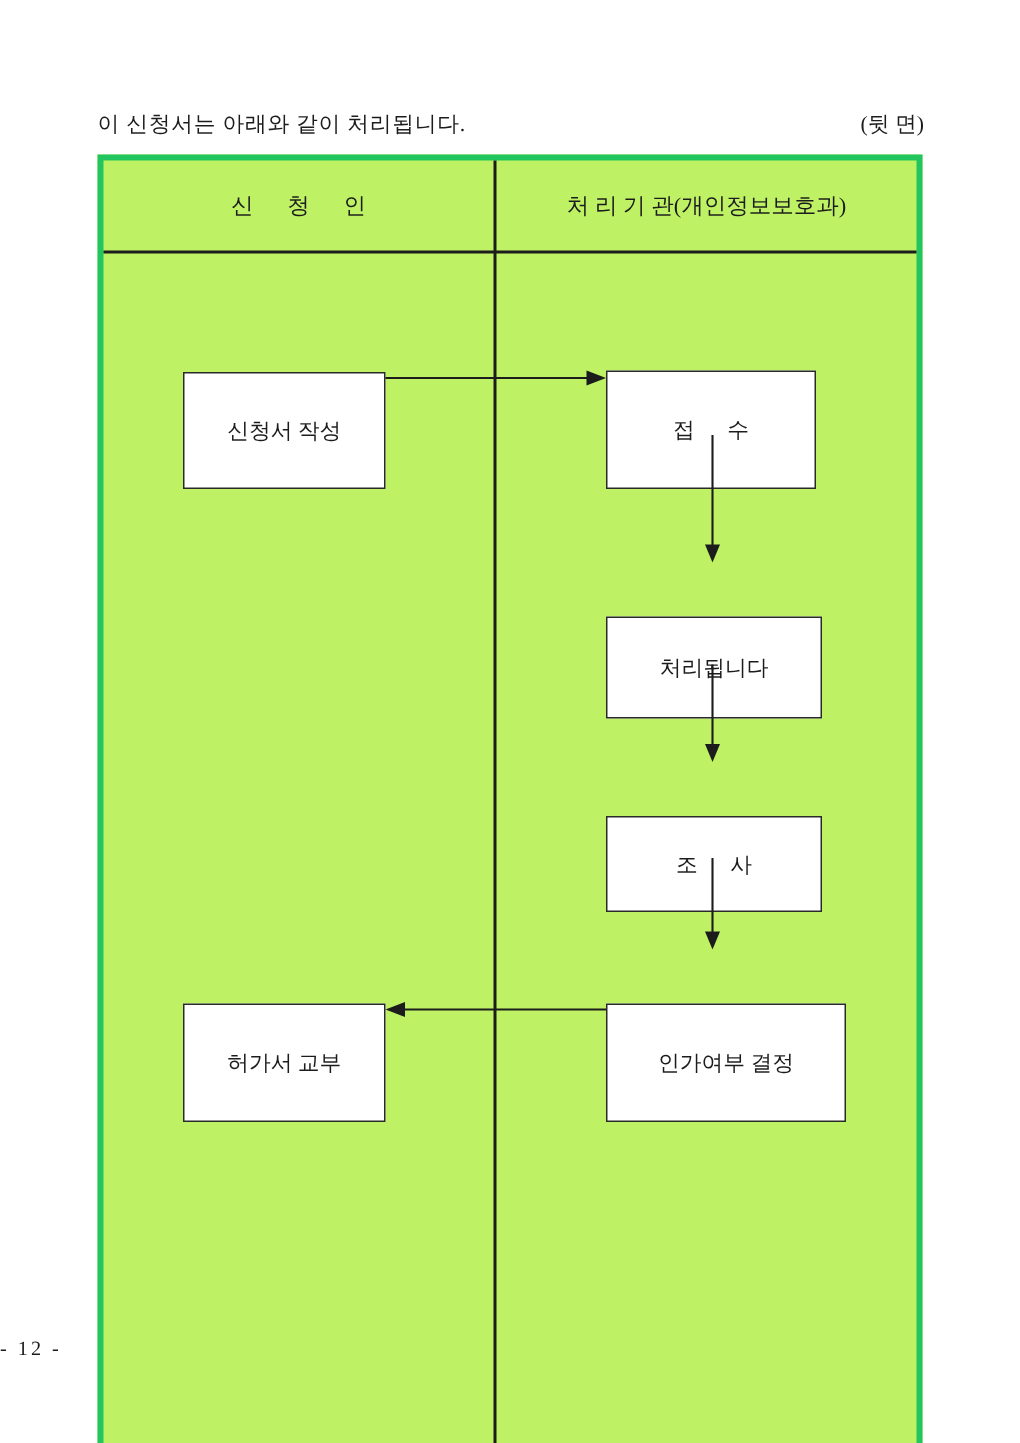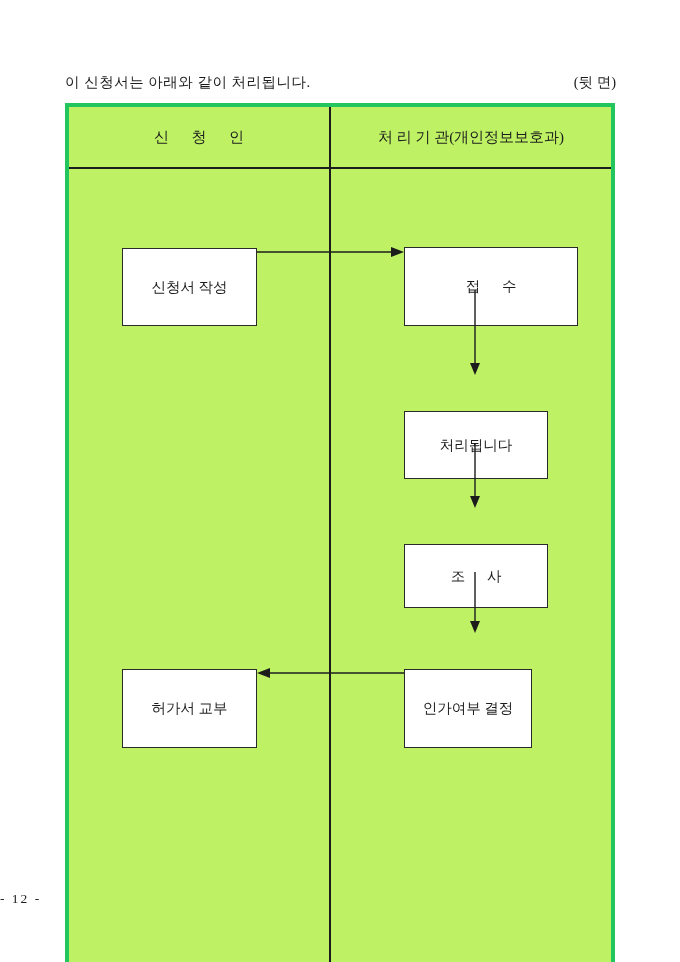--- a/index.html
+++ b/index.html
@@ -47,24 +47,24 @@
     position:absolute;
     border:1.5px solid #2a2a2a;
     background:#ffffff;
     box-sizing:border-box;
     display:flex; align-items:center; justify-content:center;
     font-size:14.5px; white-space:pre;
     z-index:2;
     margin-top:36px;
   }
   .box-write       { left:122px; top:212px; width:135px; height:78px; }
-  .box-receipt     { left:404px; top:211px; width:174px; height:79px; }
+  .box-receipt     { left:404px; top:211px; width:140px; height:79px; }
   .box-review      { left:404px; top:375px; width:144px; height:68px; }
   .box-investigate { left:404px; top:508px; width:144px; height:64px; }
-  .box-decision    { left:404px; top:633px; width:128px; height:79px; }
+  .box-decision    { left:404px; top:633px; width:160px; height:79px; }
   .box-issue       { left:122px; top:633px; width:135px; height:79px; }
   .arrows {
     position:absolute; left:0; top:0;
     width:680px; height:962px;
     z-index:3; pointer-events:none;
   }
   .arrows line    { stroke:#1c1c1c; stroke-width:1.4; }
   .arrows polygon { fill:#1c1c1c; }
   .page-number {
     position:absolute; left:0; right:0; top:891px;

